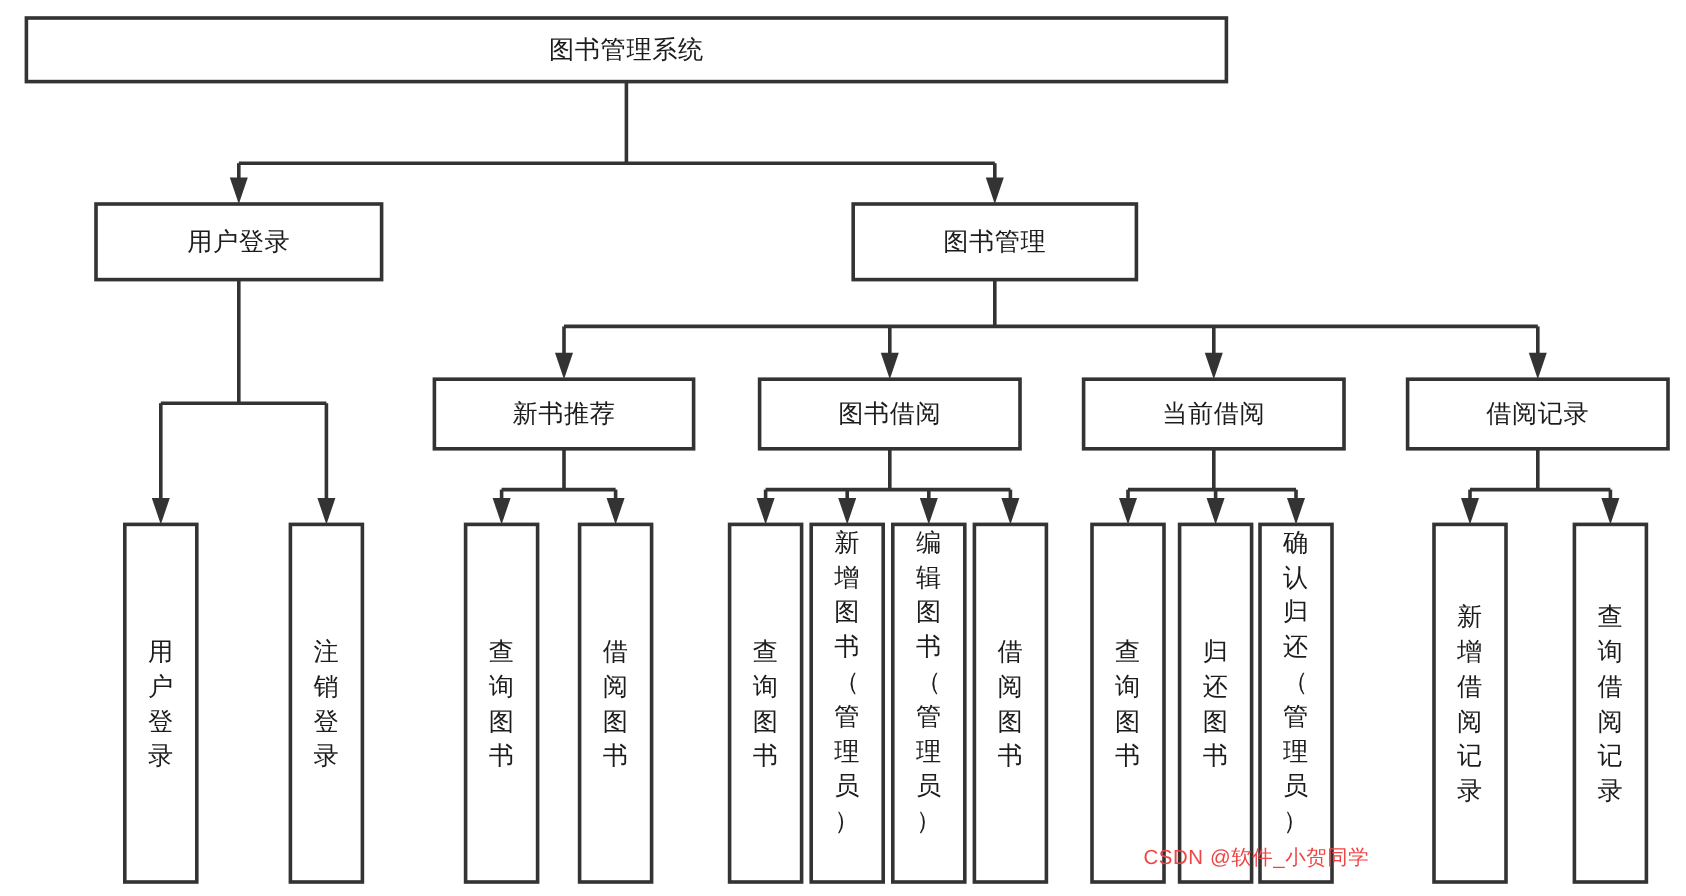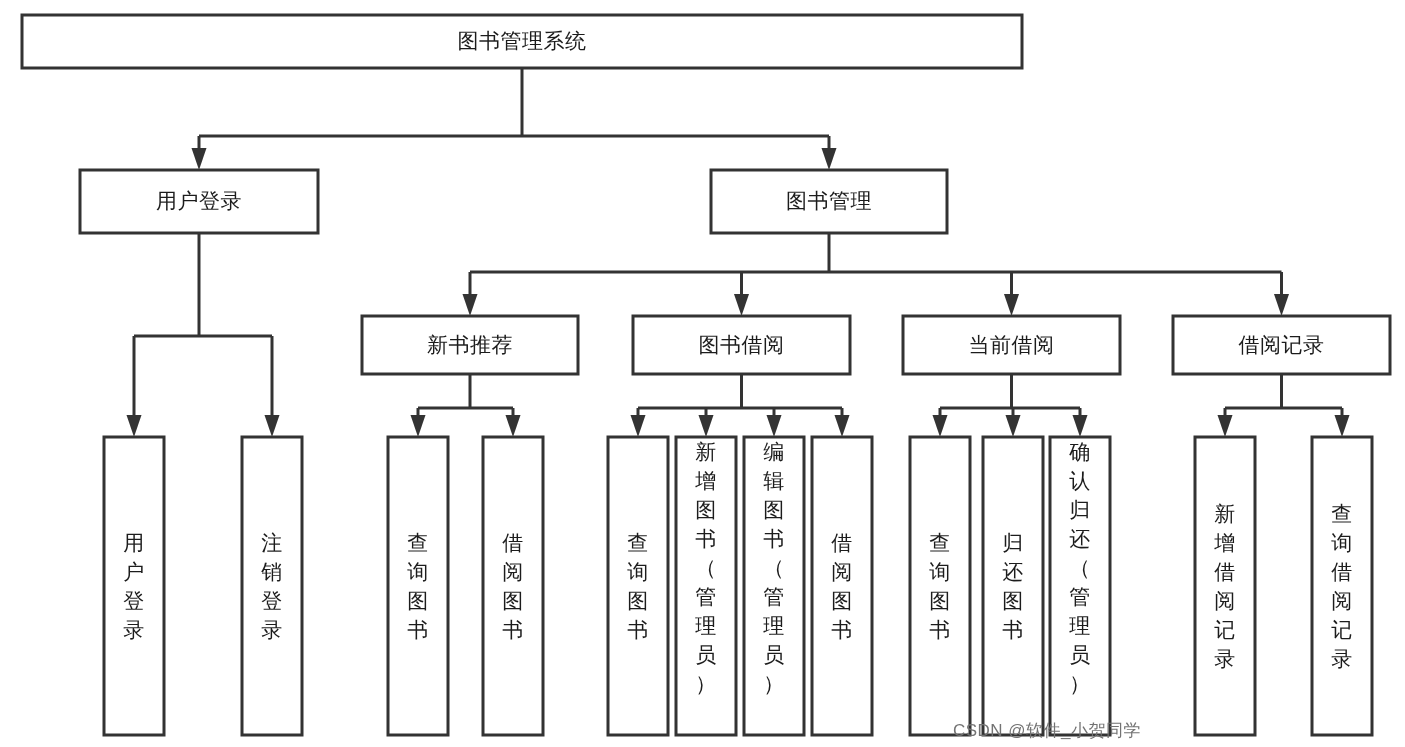--- a/index.html
+++ b/index.html
@@ -51,24 +51,24 @@
     fill: none;
     stroke-linecap: butt;
   }
   .arrow-head {
     fill: #333333;
     stroke: none;
   }
   .watermark {
     position: absolute;
     right: 8px;
-    bottom: 5px;
+    bottom: 21px;
     font-family: "Liberation Sans", "DejaVu Sans", sans-serif;
     font-size: 17px;
-    color: #737373;
+    color: #ef4444;
     white-space: nowrap;
     letter-spacing: 0.5px;
     user-select: none;
   }
 </style>
 </head>
 <body>
 
 <div id="diagram-root">
   <svg class="diagram" id="diagram-svg" viewBox="0 0 1405 747" xmlns="http://www.w3.org/2000/svg">

